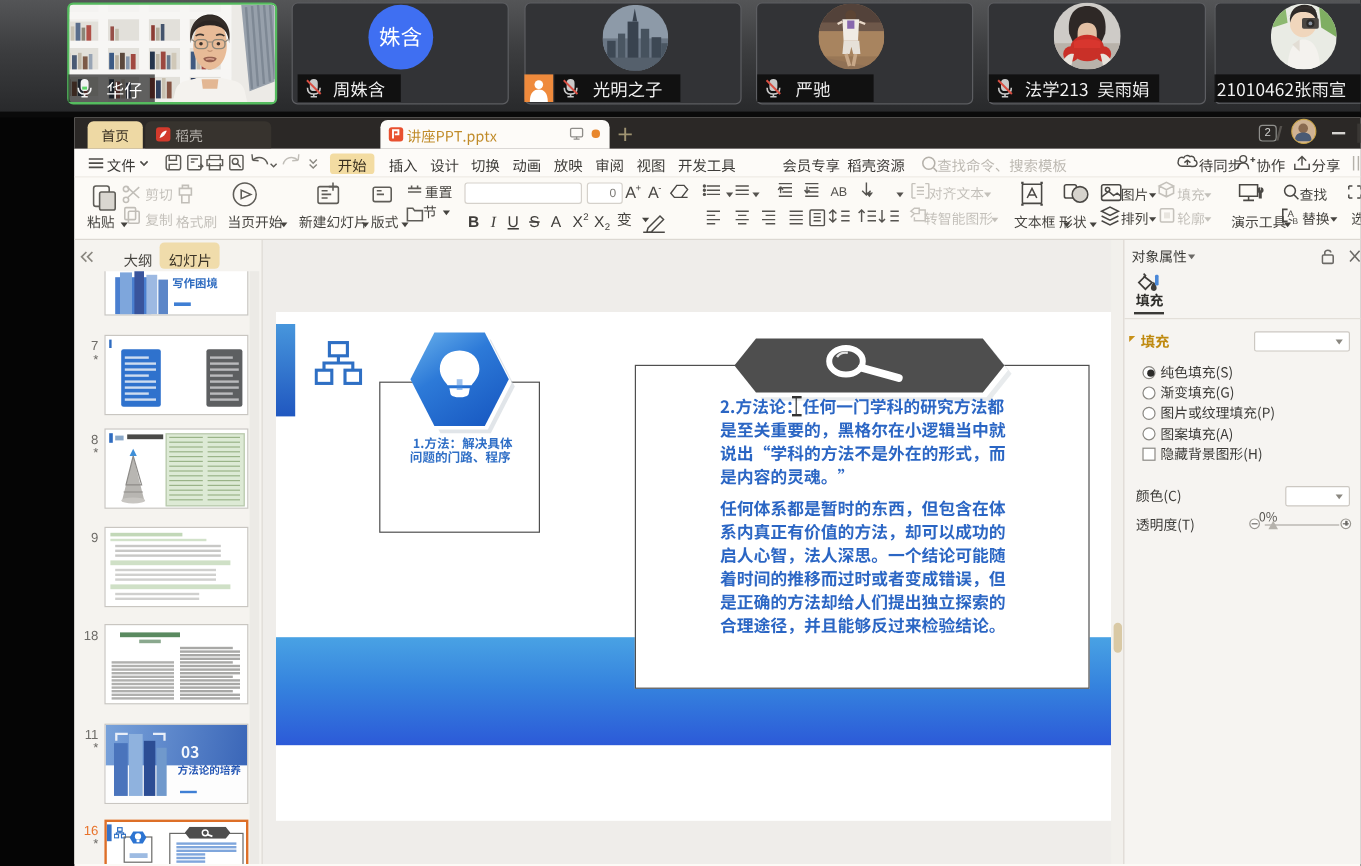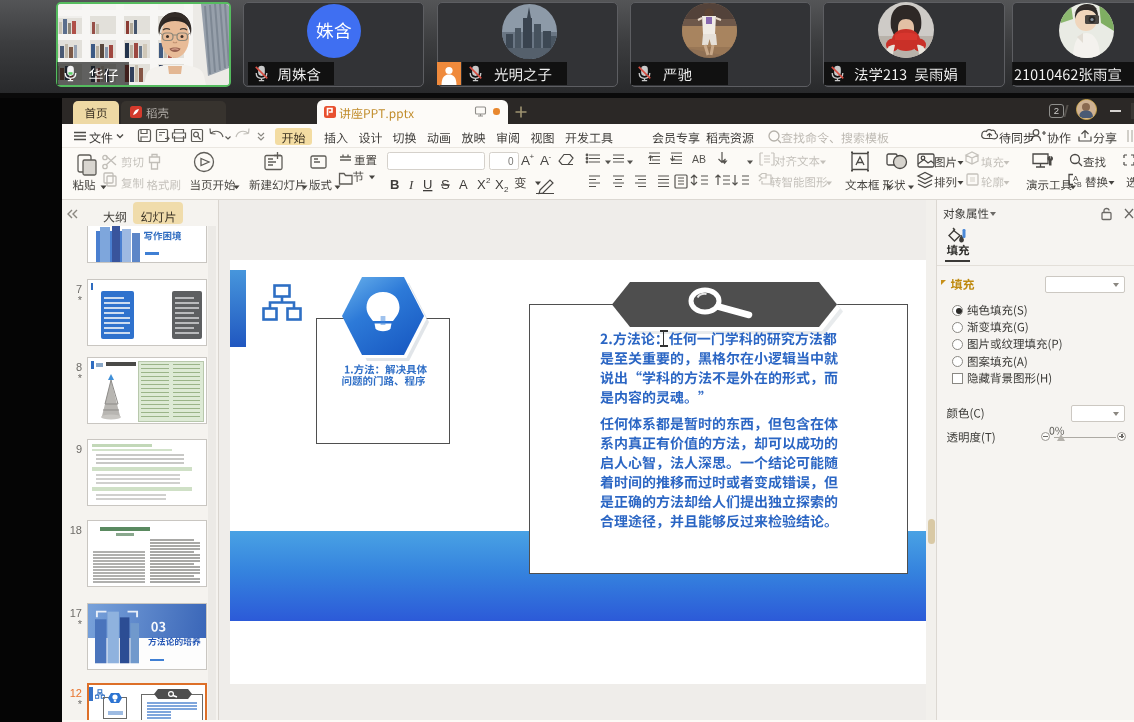--- a/index.html
+++ b/index.html
@@ -603,23 +603,23 @@
             <div class="abs" style="left:58px;top:29px;width:24px;height:1.8px;background:#7fa6dc"></div>
             <div class="abs" style="left:58px;top:32px;width:24px;height:1.8px;background:#7fa6dc"></div>
           </div>
         </div>
         <div class="num" style="left:0px;top:83px;color:#6e6c68">7</div>
         <div class="num" style="left:0px;top:94px;color:#6e6c68">*</div>
         <div class="num" style="left:0px;top:161px;color:#6e6c68">8</div>
         <div class="num" style="left:0px;top:172px;color:#6e6c68">*</div>
         <div class="num" style="left:0px;top:243px;color:#6e6c68">9</div>
         <div class="num" style="left:0px;top:324px;color:#6e6c68">18</div>
-        <div class="num" style="left:0px;top:407px;color:#6e6c68">17</div>
+        <div class="num" style="left:0px;top:407px;color:#6e6c68">11</div>
         <div class="num" style="left:0px;top:418px;color:#6e6c68">*</div>
-        <div class="num" style="left:0px;top:487px;color:#e8722a">12</div>
+        <div class="num" style="left:0px;top:487px;color:#e8722a">16</div>
         <div class="num" style="left:0px;top:498px;color:#6e6c68">*</div>
         <div class="abs" style="left:146px;top:26px;width:8px;height:494px;background:#eceae6"></div>
       </div>
       <div class="canvas">
         <div class="slide">
           <div class="abs" style="left:0;top:10px;width:16px;height:77px;background:linear-gradient(180deg,#4796dc,#2057c0)"></div>
           <div class="abs" style="left:0;top:271px;width:696px;height:90px;background:linear-gradient(180deg,#49a2e4 0%,#3583de 45%,#2c5ad8 100%)"></div>
           <svg class="abs" style="left:32px;top:24px" width="40" height="38" viewBox="0 0 40 38">
 <g stroke="#2e6fc4" stroke-width="2.6" fill="none">
 <rect x="12.5" y="1.5" width="15" height="11"></rect>

